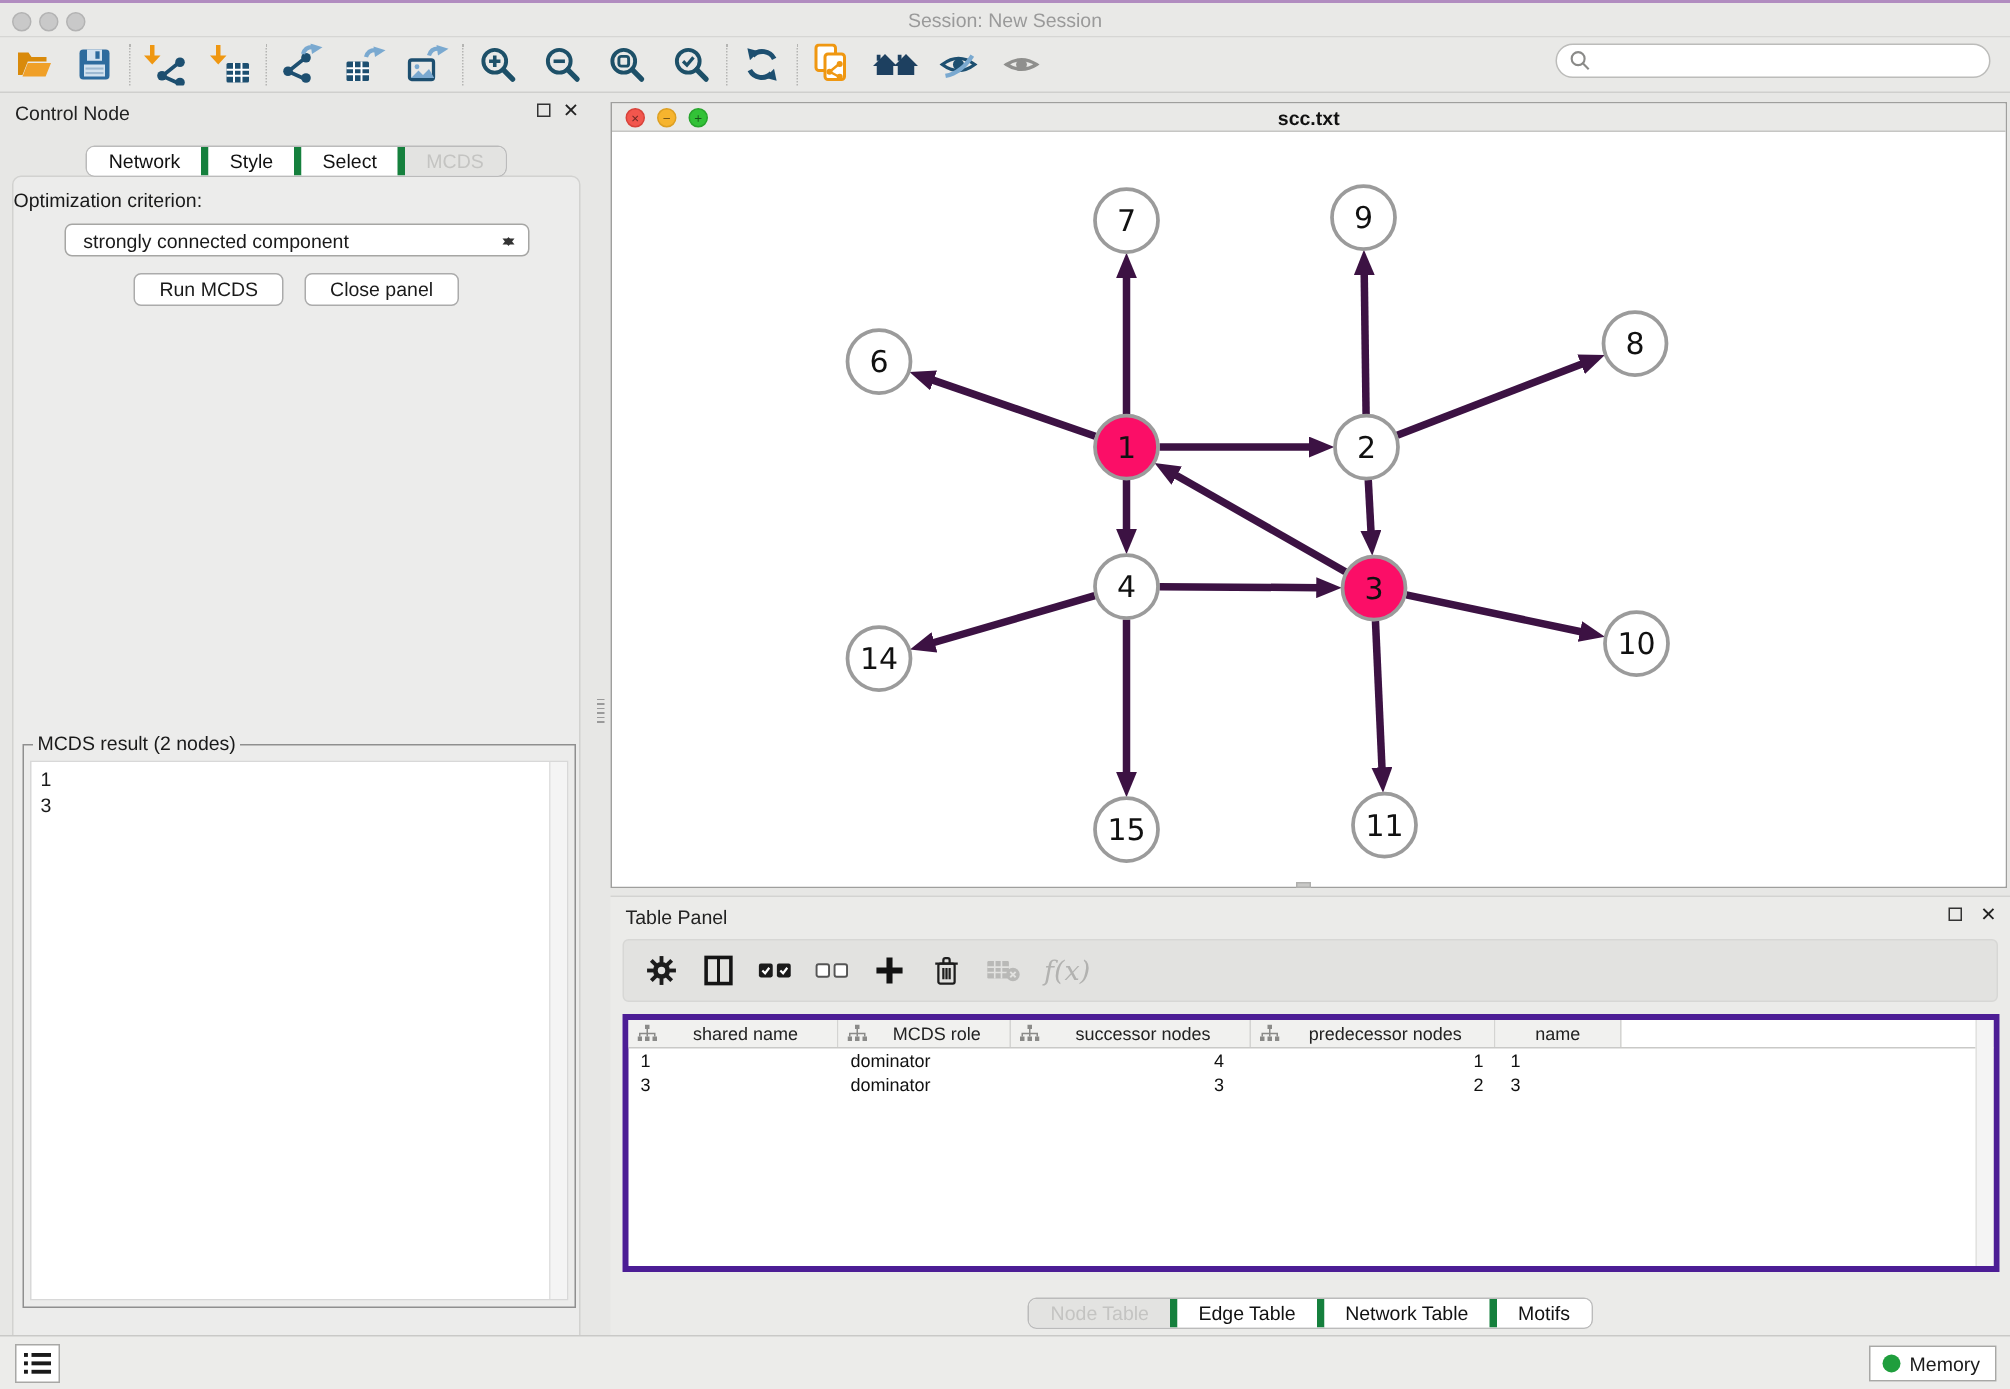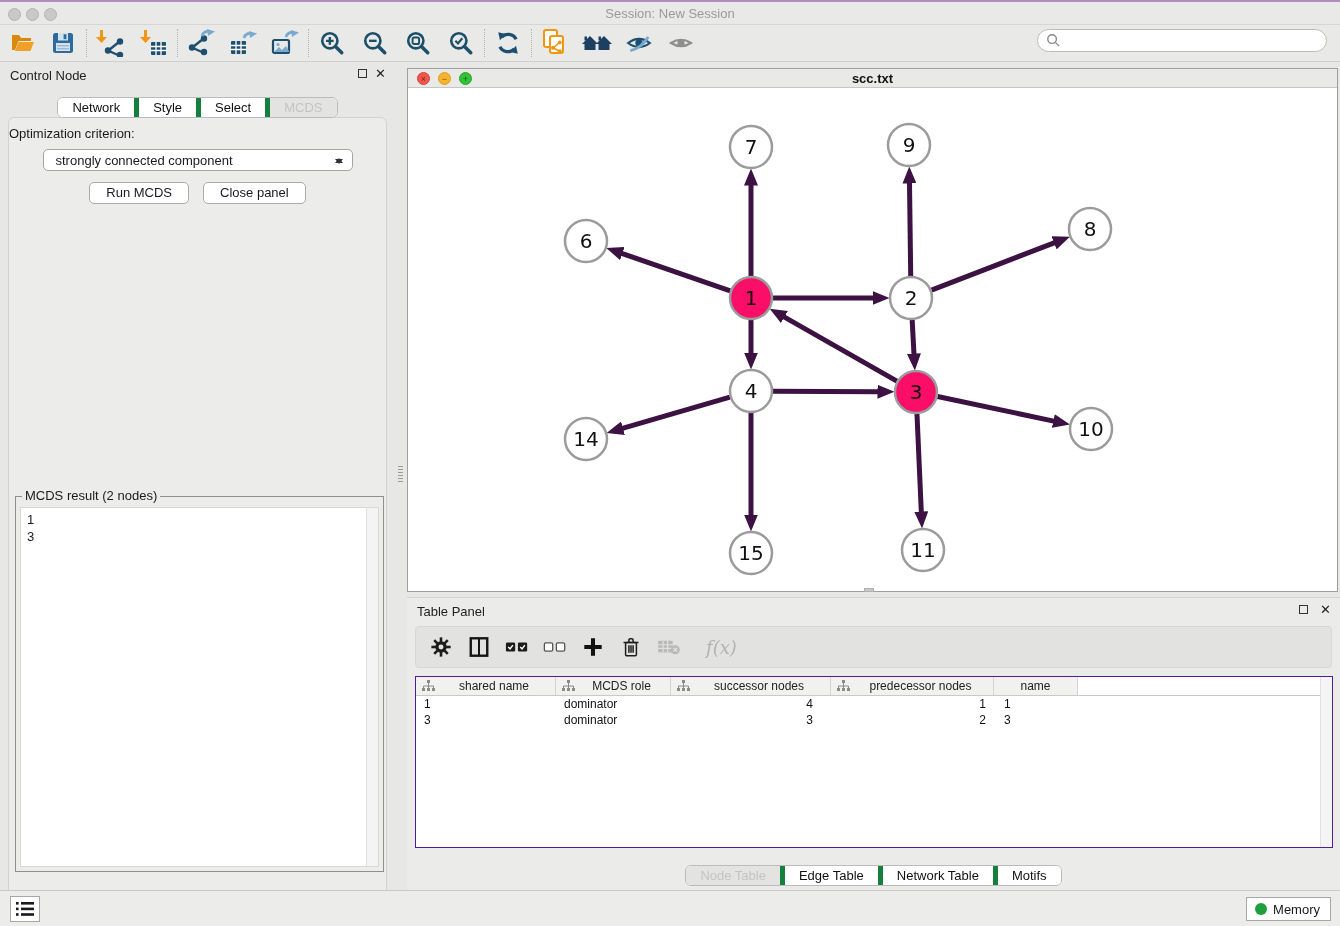--- a/index.html
+++ b/index.html
@@ -57,23 +57,23 @@
   .nt-close { left:9px;  background:#f2564d; border:1px solid #d8423a; }
   .nt-min   { left:30px; background:#f6b42e; border:1px solid #dd9f21; }
   .nt-max   { left:51px; background:#32c237; border:1px solid #27a52c; }
   #net-canvas { position:relative; width:929px; height:503px; background:#fff; overflow:hidden; }
   #net-resize { position:absolute; left:456px; bottom:-1px; width:10px; height:4px; background:#c8c8c6; border:1px solid #b0b0ae; }
 
   
   #table-panel { position:absolute; left:407px; top:597px; width:933px; height:293px; background:#ebebe9; border-top:1px solid #d3d3d1; }
   #tp-toolbar { position:absolute; left:8px; top:28px; width:917px; height:42px; background:#e2e2e0; border:1px solid #d7d7d5; border-radius:4px; display:flex; align-items:center; padding-left:12px; }
   .tp-ico { display:flex; align-items:center; justify-content:center; width:26px; height:26px; margin-right:12px; cursor:pointer; }
-  #fx-label { font-family:"DejaVu Serif",serif; font-style:italic; font-size:18px; color:#b2b2b0; margin-left:12px; cursor:default; }
-
-  #data-table { position:absolute; left:8px; top:78px; width:918px; height:172px; background:#fff; border:1px solid #4c1d95; }
+  #fx-label { font-family:"DejaVu Serif",serif; font-style:italic; font-size:18px; color:#b2b2b0; margin-left:2px; cursor:default; }
+
+  #data-table { position:absolute; left:8px; top:78px; width:918px; height:172px; background:#fff; border:4px solid #4c1d95; }
   #table-header { display:flex; height:19px; border-bottom:1px solid #c9c9c7; }
   .th { display:flex; align-items:center; background:#f1f1ef; border-right:1px solid #d4d4d2; font-size:12px; color:#222; padding:0 4px; cursor:pointer; }
   .th .th-label { flex:1; text-align:center; }
   .th svg { margin:0 2px 0 2px; flex:none; }
   .tr { display:flex; height:16px; }
   .td { font-size:12px; padding-top:1px; color:#111; cursor:pointer; }
   #table-vscroll { position:absolute; right:0; top:0; bottom:0; width:12px; background:#f4f4f4; border-left:1px solid #e2e2e0; }
 
   #tp-tabs-wrap { position:absolute; left:0; right:0; top:267px; display:flex; justify-content:center; }
   #tp-head-icons .float-ico { right:32px; }

